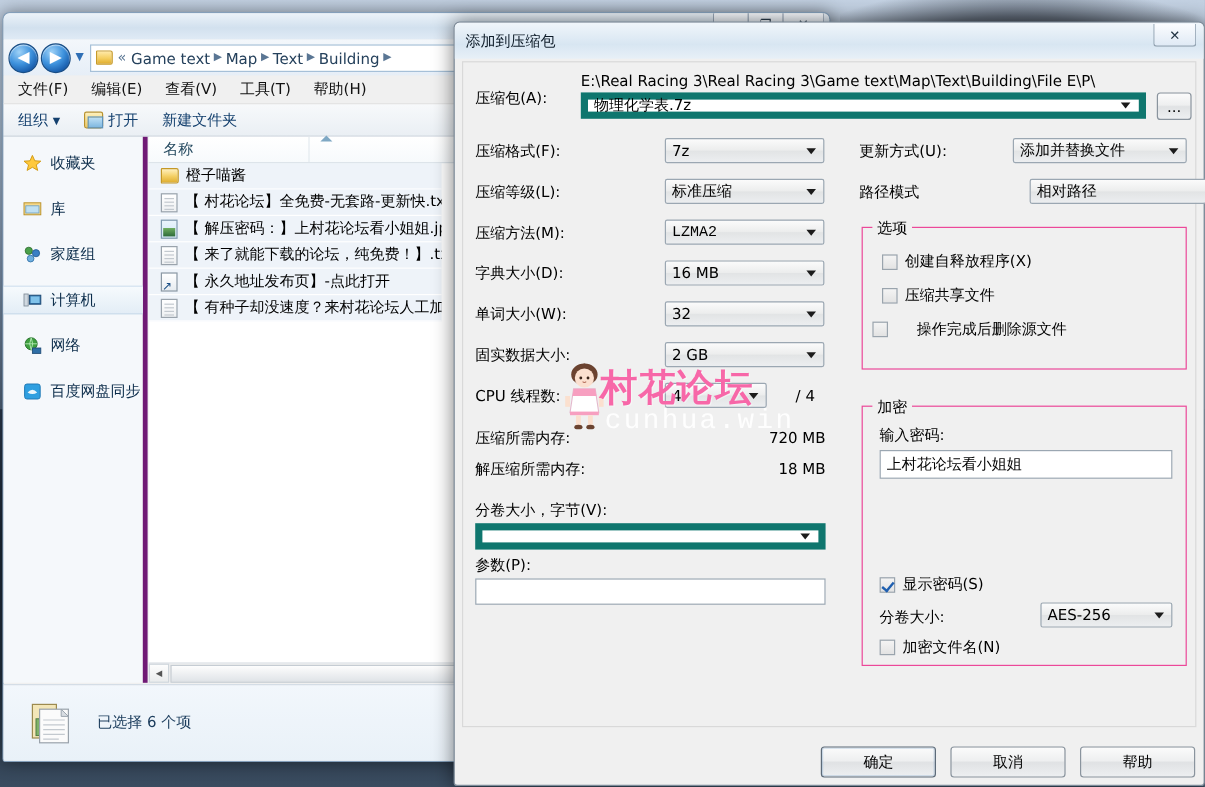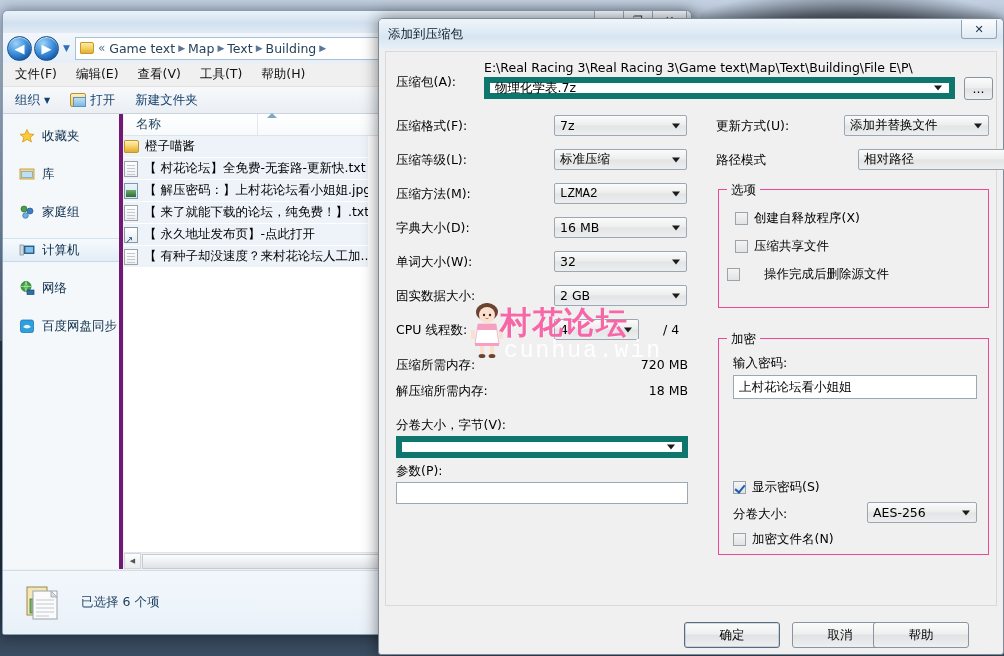--- a/index.html
+++ b/index.html
@@ -151,21 +151,21 @@
   #col-header::after{
     content:""; position:absolute; left:133px; top:0; bottom:0; width:1px; background:#e3e9ee;
   }
   .sort-arrow{
     position:absolute; left:143px; top:-1px; width:0;height:0;
     border-left:5px solid transparent;border-right:5px solid transparent;
     border-bottom:5px solid #7fa8c4;
   }
   .row {
     height:22px; display:flex; align-items:center; gap:6px;
-    font-size:12.5px; color:#000;
+    padding-left:10px; font-size:12.5px; color:#000;
     background:#eef3f9;
     border-bottom:1px solid #ffffff;
     width:244px;
     white-space:nowrap; overflow:hidden;
   }
   .row:first-child { background:#eef3f9; }
   .file-ico { width:14px; height:16px; flex:none; position:relative; }
   .ico-txt {
     background:linear-gradient(180deg,#ffffff,#eef0f2);
     border:1px solid #9aa3ac;
@@ -619,21 +619,21 @@
       </div>
     </div>
   </div>
 
   <div class="btn default" style="position:absolute;left:305px;top:603px;">
     <span>确定</span>
   </div>
   <div class="btn" style="position:absolute;left:413px;top:603px;">
     <span>取消</span>
   </div>
-  <div class="btn" style="position:absolute;left:494px;top:603px;">
+  <div class="btn" style="position:absolute;left:521px;top:603px;">
     <span>帮助</span>
   </div>
 </div>
 
 <div id="watermark">
   <svg id="wm-girl" viewBox="0 0 42 58">
     <ellipse cx="21" cy="12" rx="11" ry="9" fill="#6b4330"></ellipse>
     <circle cx="21" cy="15" r="8" fill="#fbe0cf"></circle>
     <path d="M11 11 Q21 1 31 11 Q31 6 21 3 Q11 6 11 11Z" fill="#6b4330"></path>
     <circle cx="18" cy="15" r="1.2" fill="#3a2418"></circle>

